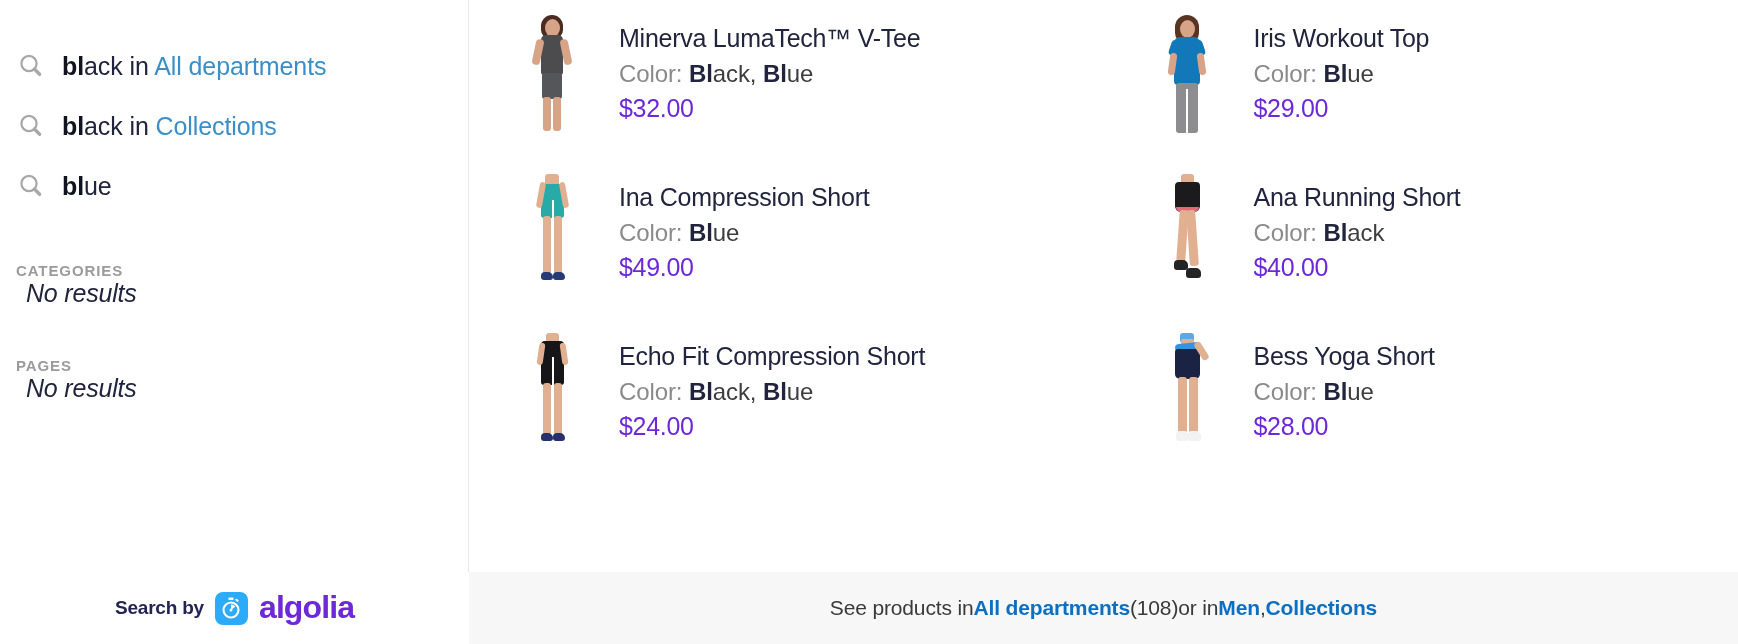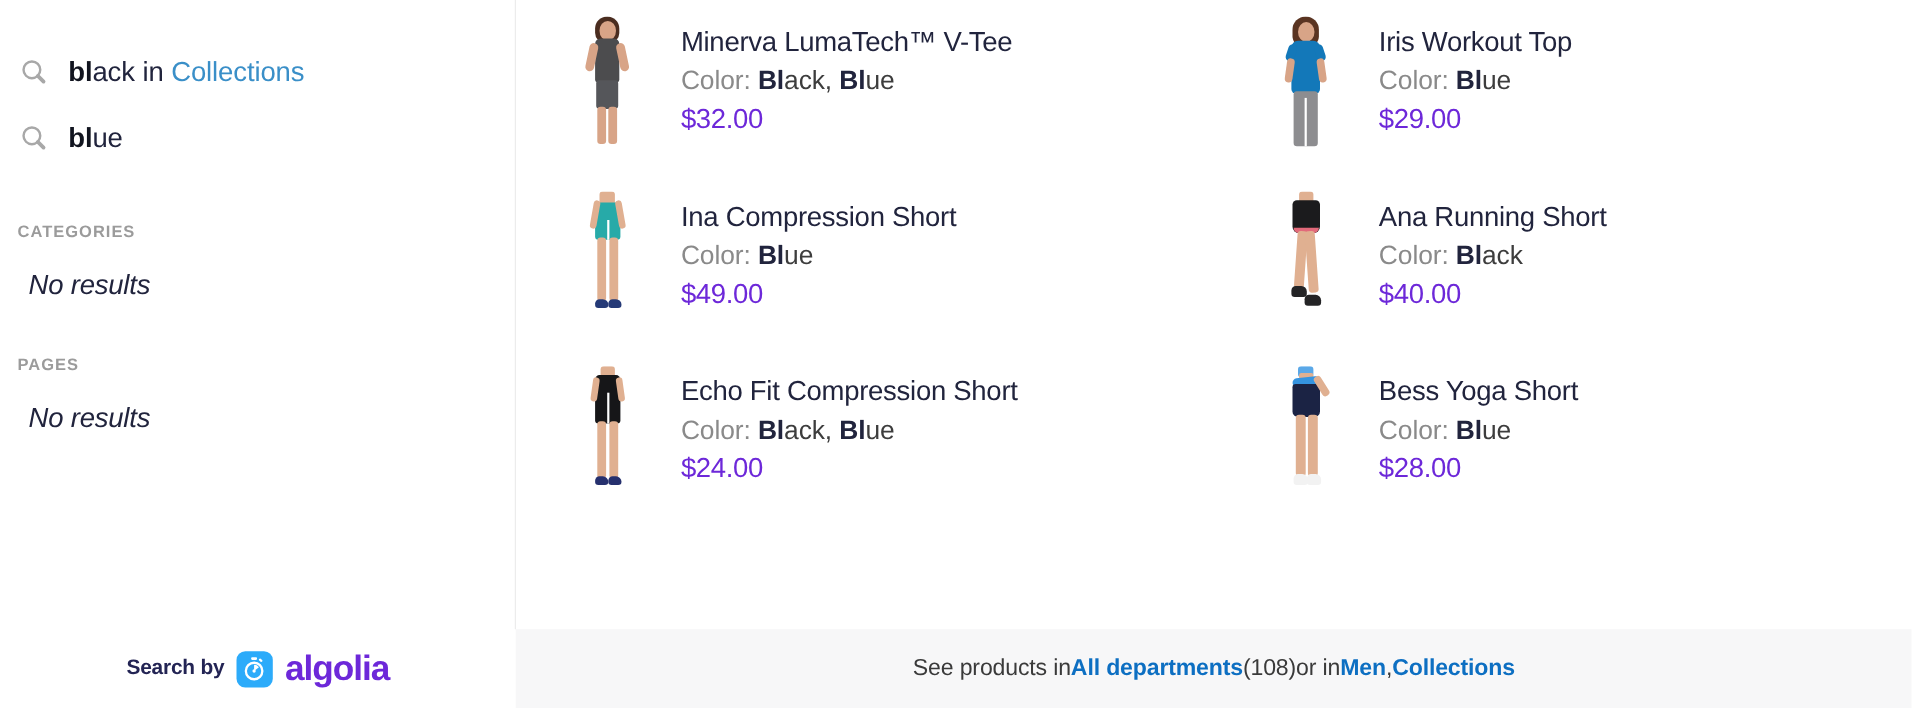--- a/index.html
+++ b/index.html
@@ -70,21 +70,20 @@
     padding-left: 16px;
   }
   .cat-head { margin-top: 46px; }
   .pages-head { margin-top: 49px; }
 
   .no-results {
     font-style: italic;
     font-size: 25px;
     color: #21243d;
     padding-left: 26px;
-    margin-top: 26px;
     letter-spacing: -0.2px;
   }
 
   .algolia-bar {
     position: absolute;
     left: 0;
     bottom: 0;
     width: 469px;
     height: 72px;
     display: flex;
@@ -214,20 +213,29 @@
 </style>
 </head>
 <body>
 
 <div id="app">
 
   <div class="left-panel">
 
     <div class="suggestions">
 
+      <div class="suggestion-row">
+        <span class="sug-icon">
+          <svg width="26" height="26" viewBox="0 0 26 26" aria-hidden="true">
+            <circle cx="11" cy="10.5" r="7.6" fill="none" stroke="#a8a8a8" stroke-width="2.2"></circle>
+            <line x1="16.4" y1="16" x2="21.6" y2="21.2" stroke="#a8a8a8" stroke-width="3.4" stroke-linecap="round"></line>
+          </svg>
+        </span>
+        <span class="sug-text"><b>bl</b><span class="plain">ack in </span><span class="sug-scope">All departments</span></span>
+      </div>
 
       <div class="suggestion-row">
         <span class="sug-icon">
           <svg width="26" height="26" viewBox="0 0 26 26" aria-hidden="true">
             <circle cx="11" cy="10.5" r="7.6" fill="none" stroke="#a8a8a8" stroke-width="2.2"></circle>
             <line x1="16.4" y1="16" x2="21.6" y2="21.2" stroke="#a8a8a8" stroke-width="3.4" stroke-linecap="round"></line>
           </svg>
         </span>
         <span class="sug-text"><b>bl</b><span class="plain">ack in </span><span class="sug-scope">Collections</span></span>
       </div>

